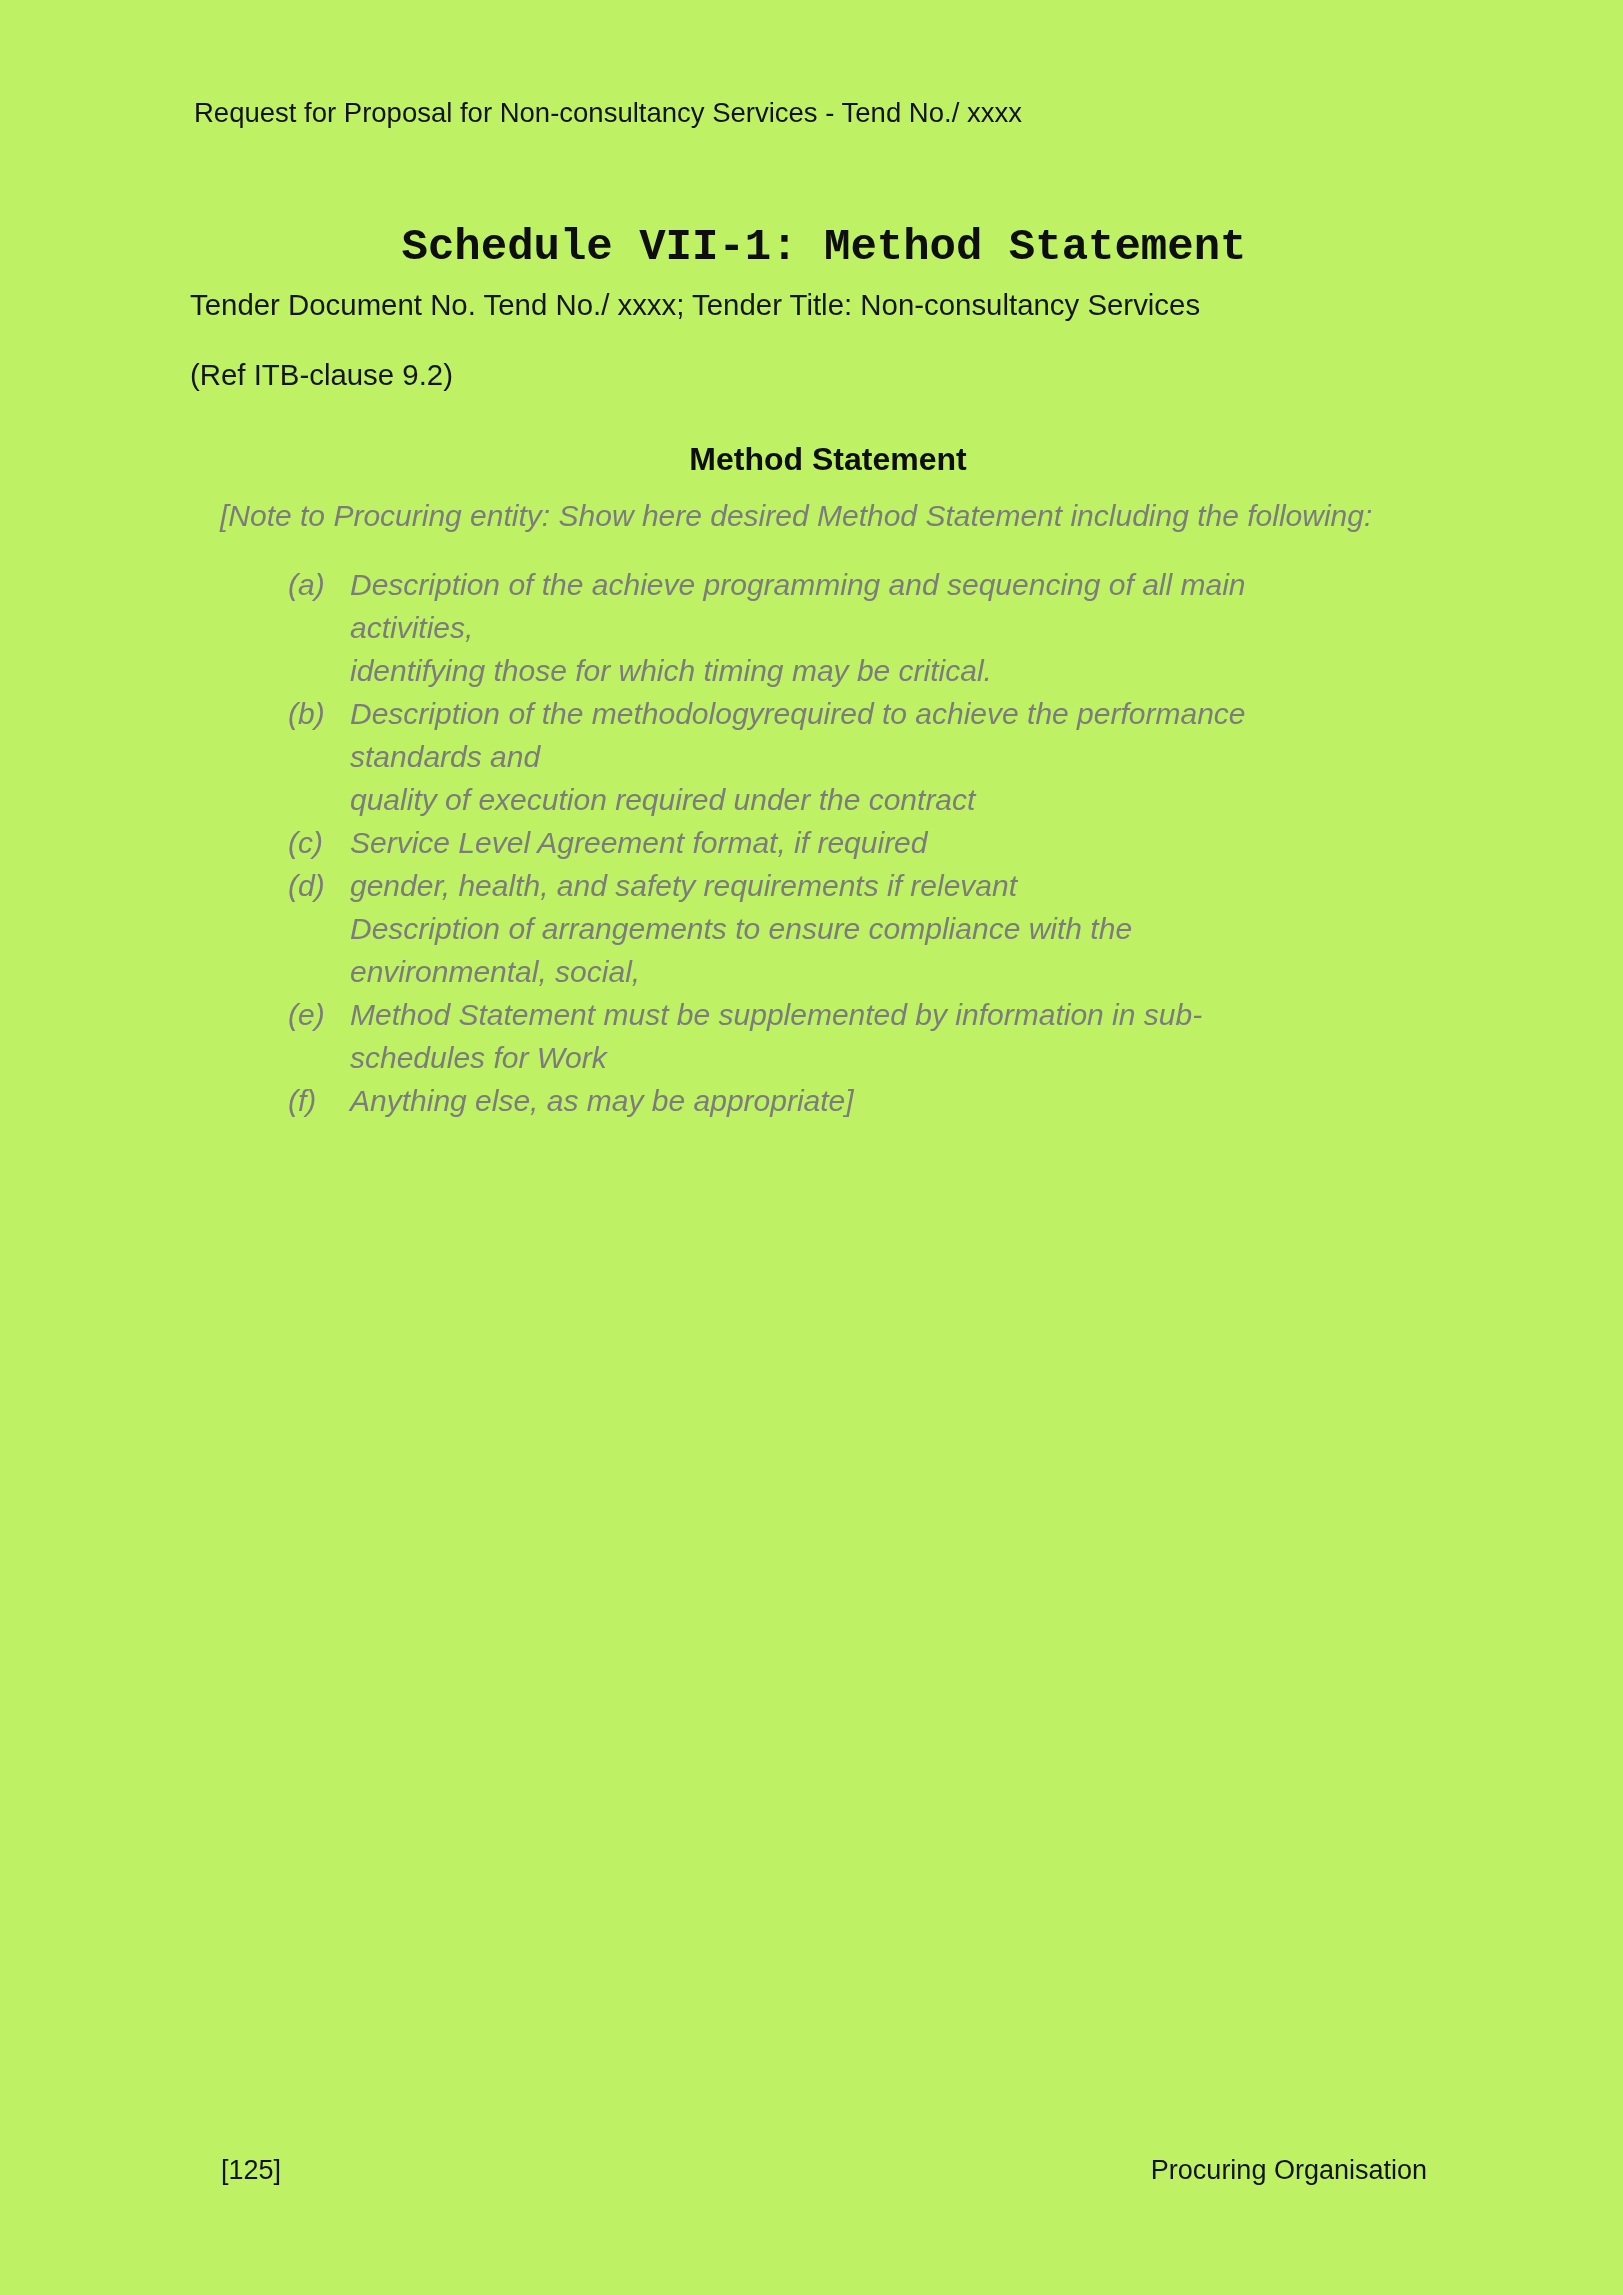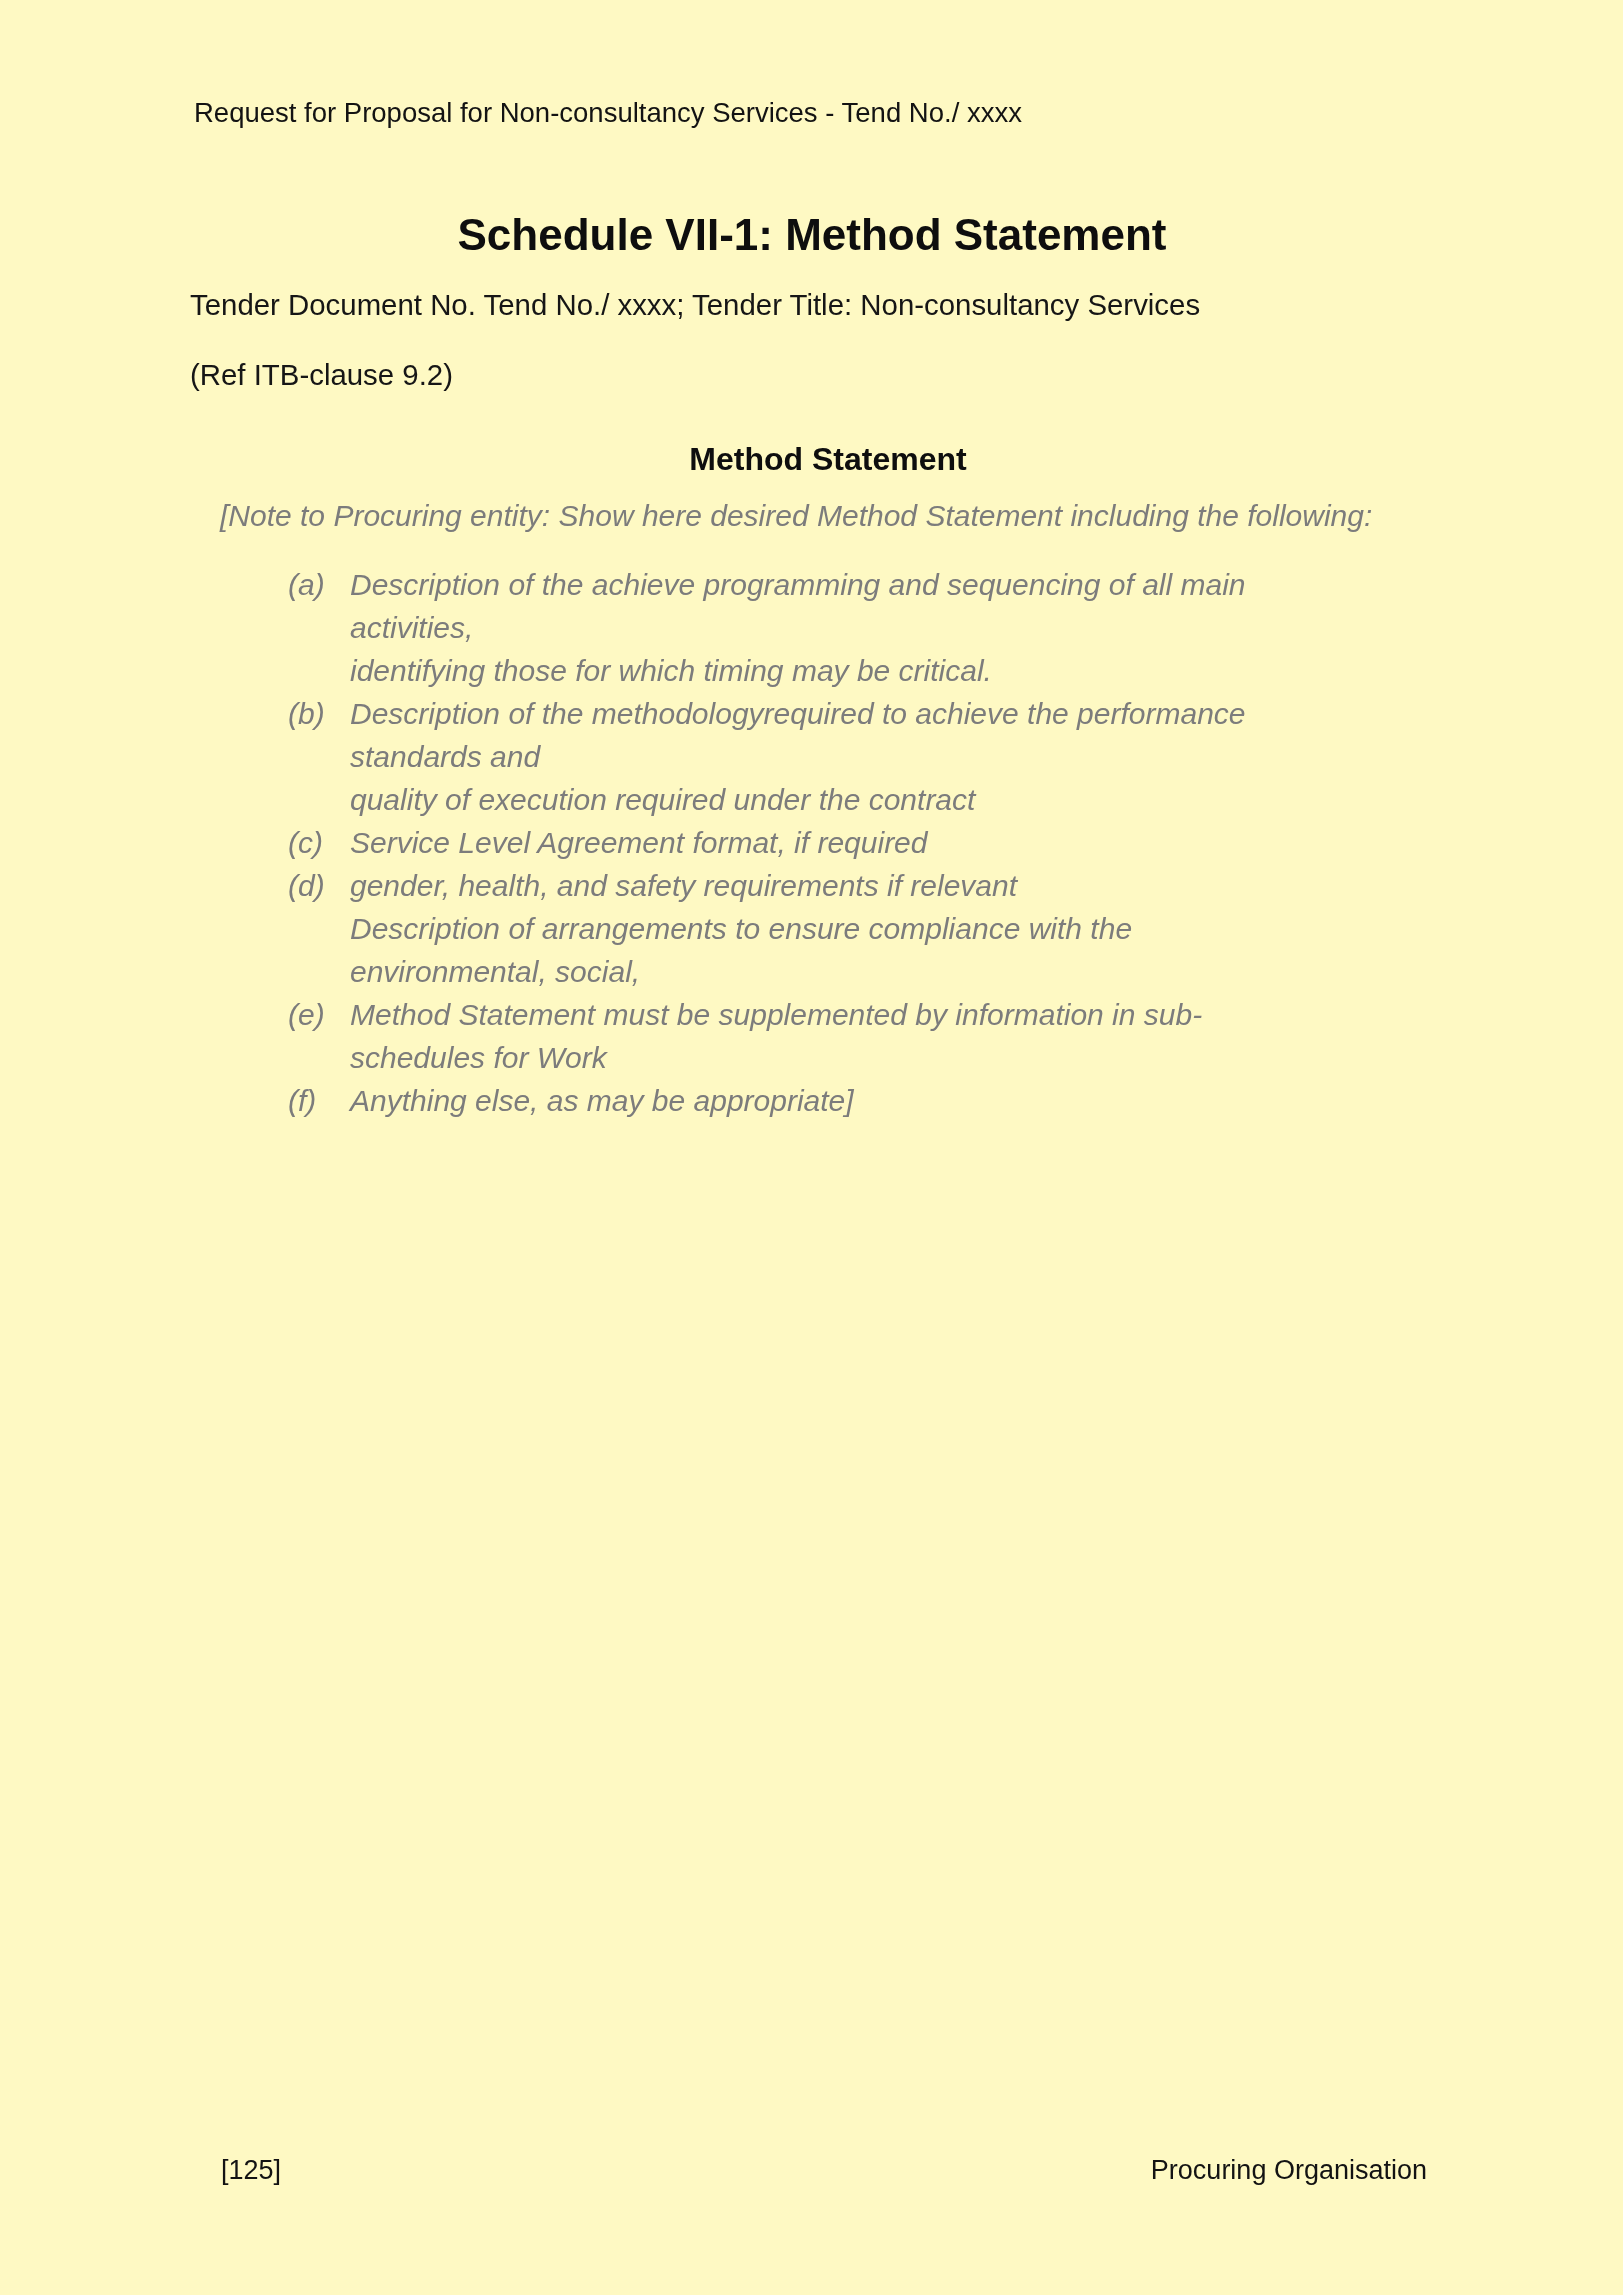--- a/index.html
+++ b/index.html
@@ -4,21 +4,21 @@
 <style>
   html, body {
     margin: 0;
     padding: 0;
     background: #ffffff;
   }
   .page {
     position: relative;
     width: 1623px;
     height: 2295px;
-    background: #fef9c3;
+    background: #bef264;
     font-family: "Liberation Sans", sans-serif;
     color: #111111;
     overflow: hidden;
   }
   .running-header {
     position: absolute;
     left: 194px;
     top: 96px;
     font-size: 27.5px;
     line-height: 1.2;
@@ -114,21 +114,21 @@
     white-space: nowrap;
   }
 </style>
 </head>
 <body>
 
 <div class="page">
 
   <div class="running-header">Request for Proposal for Non-consultancy Services - Tend No./ xxxx</div>
 
-  <h1 class="doc-title" style="margin:0;">Schedule VII-1: Method Statement</h1>
+  <h1 class="doc-title" style="margin:12px;font-family:Liberation Mono, monospace;">Schedule VII-1: Method Statement</h1>
 
   <div class="tender-line">Tender Document No. Tend No./ xxxx; Tender Title: Non-consultancy Services</div>
 
   <div class="ref-line">(Ref ITB-clause 9.2)</div>
 
   <h2 class="sub-heading" style="margin:16px;">Method Statement</h2>
 
   <div class="note-intro">[Note to Procuring entity: Show here desired Method Statement including the following:</div>
 
   <ul class="note-list">

